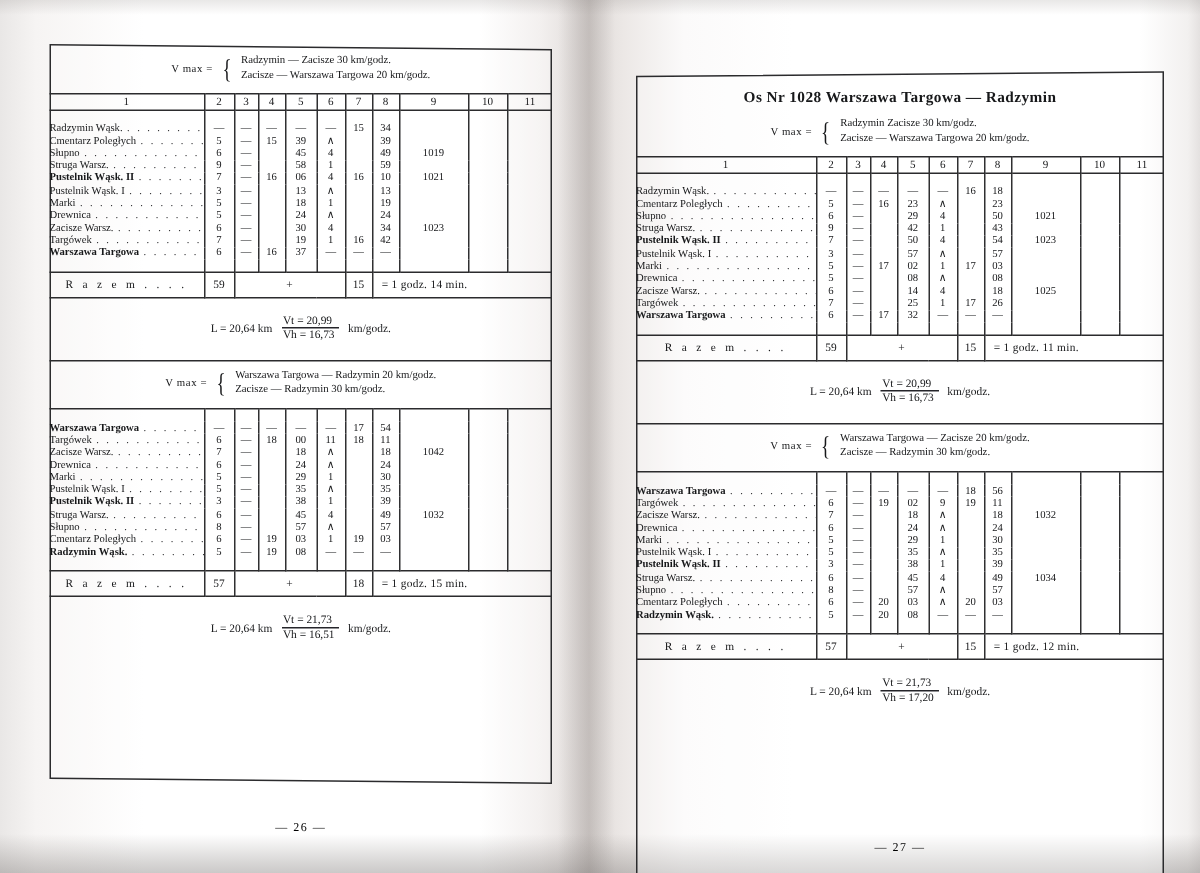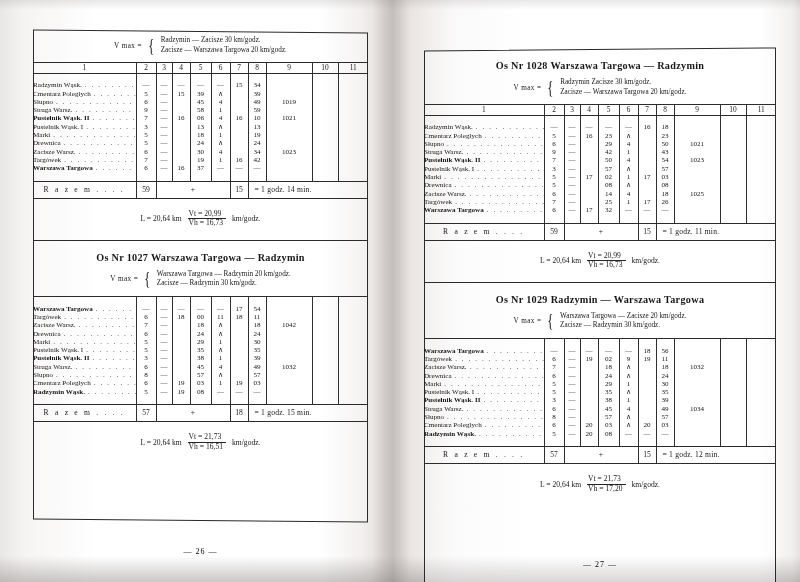--- a/index.html
+++ b/index.html
@@ -458,21 +458,20 @@
           <span>L = 20,64 km</span>
           <span class="frac">
             <span class="num">Vt = 20,99</span>
             <span class="den">Vh = 16,73</span>
           </span>
           <span>km/godz.</span>
         </div>
       </div>
       <div class="block-rule"></div>
       <div class="tbl-block">
-        <div class="tbl-title"><span class="nr">Os Nr 1027</span> <span>Warszawa Targowa — Radzymin</span></div>
         <div class="vmax-wrap">
           <span class="vmax-label">V max =</span>
           <span class="vmax-brace">{</span>
           <span class="vmax-lines">
             <div>Warszawa Targowa — Radzymin 20 km/godz.</div>
             <div>Zacisze — Radzymin 30 km/godz.</div>
           </span>
         </div>
         <table class="grid">
           <colgroup>
@@ -1025,21 +1024,20 @@
           <span>L = 20,64 km</span>
           <span class="frac">
             <span class="num">Vt = 20,99</span>
             <span class="den">Vh = 16,73</span>
           </span>
           <span>km/godz.</span>
         </div>
       </div>
       <div class="block-rule"></div>
       <div class="tbl-block">
-        <div class="tbl-title"><span class="nr">Os Nr 1029</span> <span>Radzymin — Warszawa Targowa</span></div>
         <div class="vmax-wrap">
           <span class="vmax-label">V max =</span>
           <span class="vmax-brace">{</span>
           <span class="vmax-lines">
             <div>Warszawa Targowa — Zacisze 20 km/godz.</div>
             <div>Zacisze — Radzymin 30 km/godz.</div>
           </span>
         </div>
         <table class="grid">
           <colgroup>

